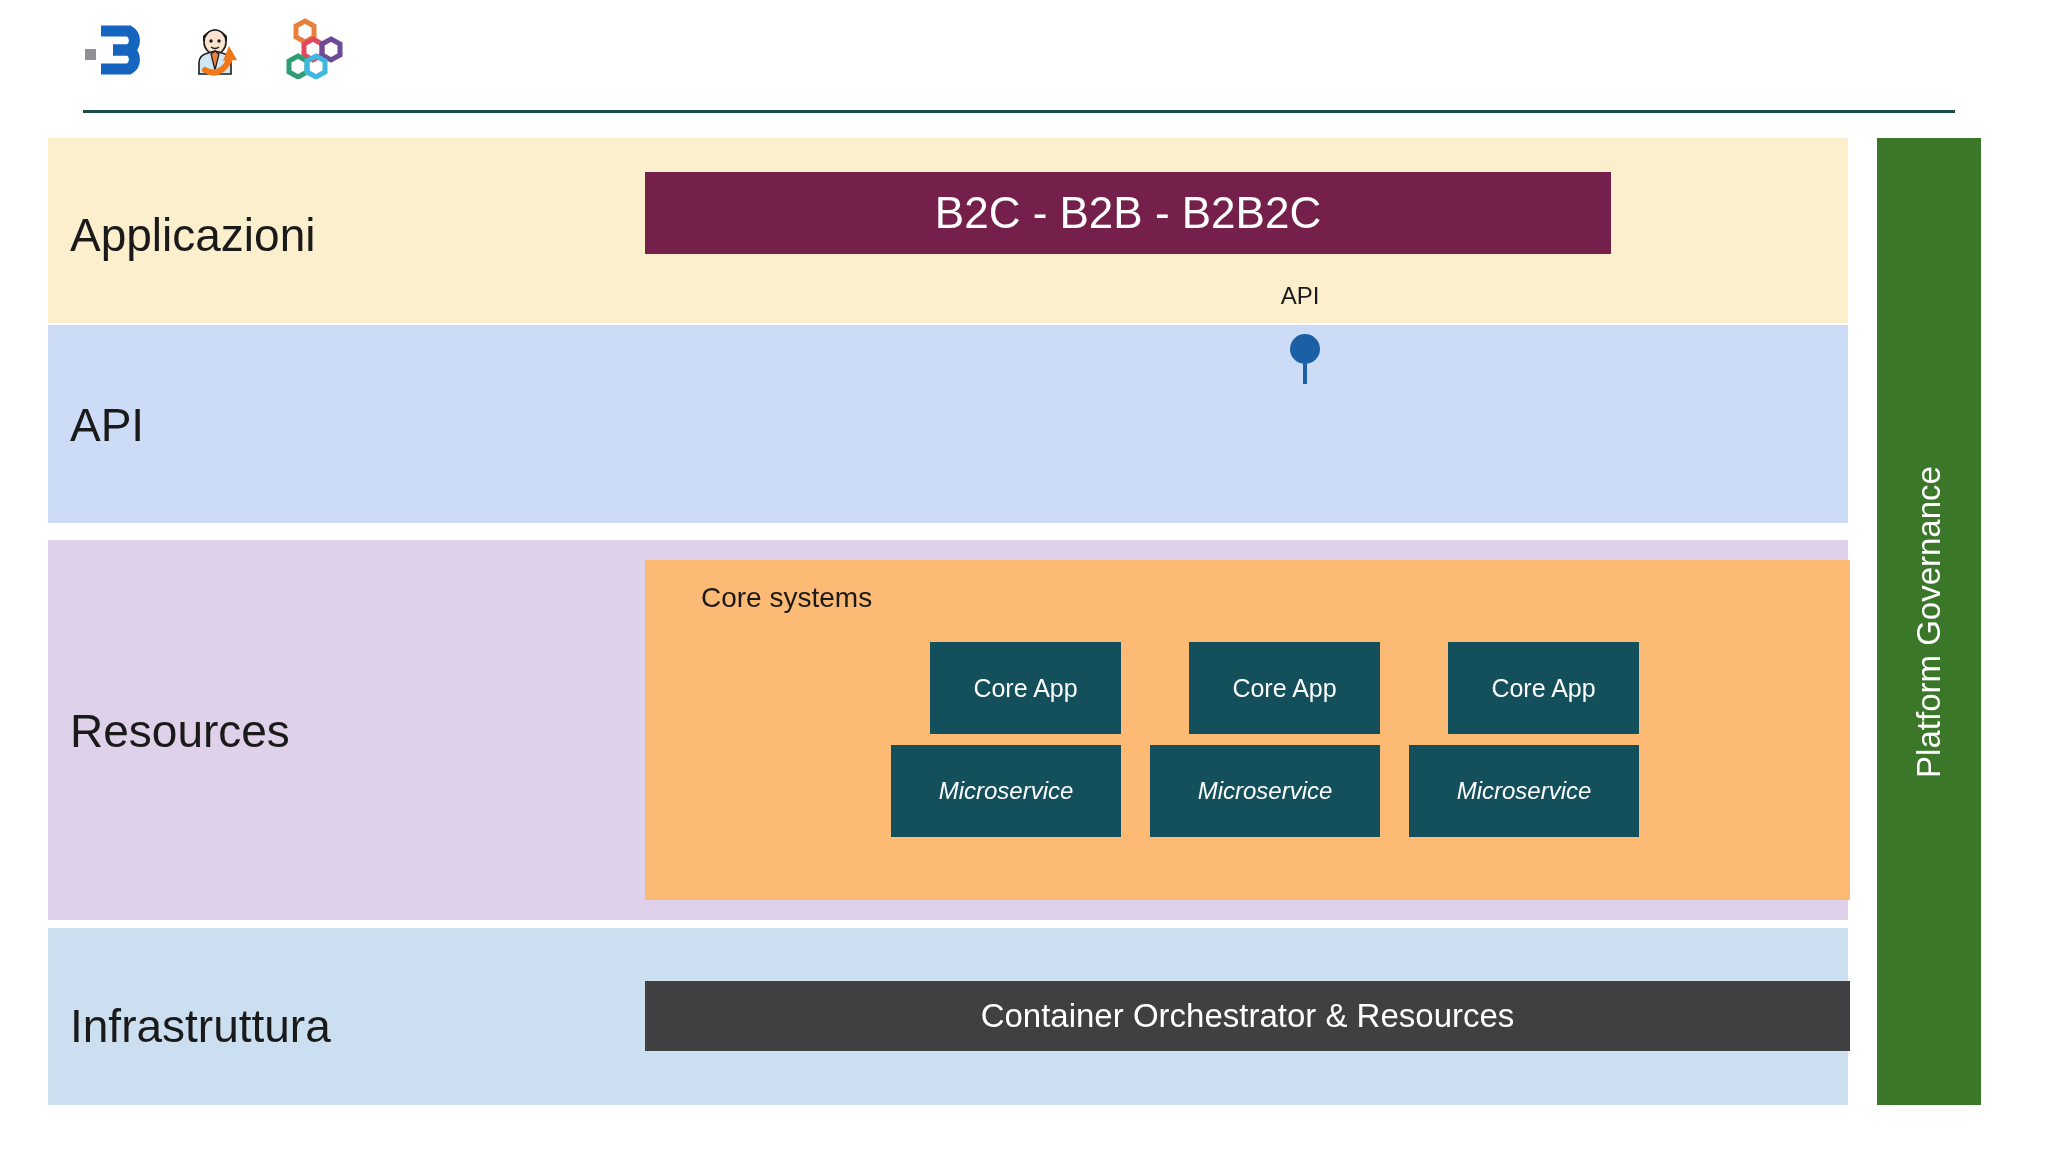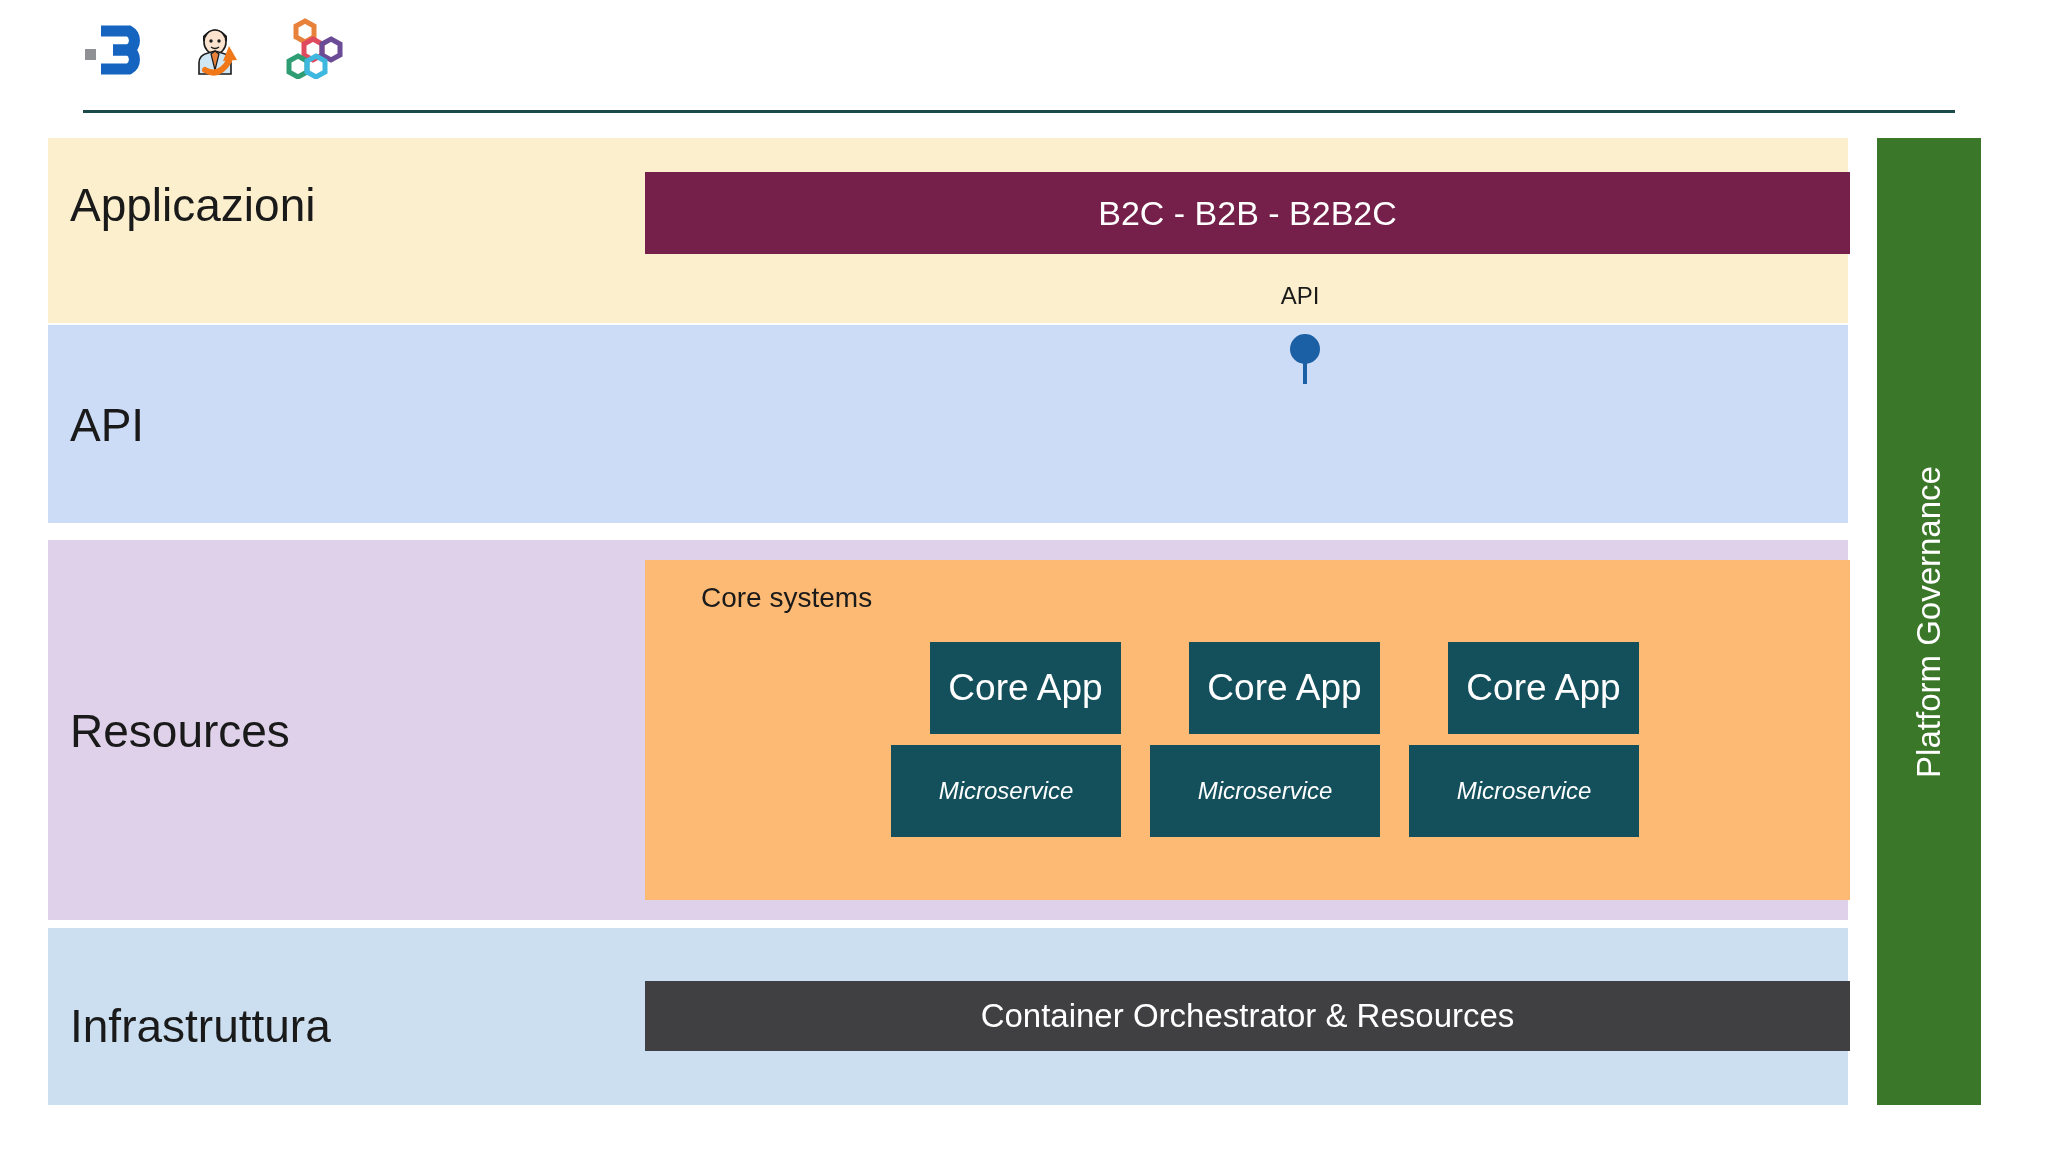--- a/index.html
+++ b/index.html
@@ -120,24 +120,24 @@
     display: flex;
     align-items: center;
     justify-content: center;
     color: #ffffff;
     box-sizing: border-box;
   }
 
   #bar-b2c {
     left: 645px;
     top: 172px;
-    width: 1205px;
+    width: 966px;
     height: 82px;
     background: #75204a;
-    font-size: 34px;
+    font-size: 44px;
   }
   #bar-gateway {
     left: 645px;
     top: 377px;
     width: 1205px;
     height: 96px;
     background: #0b5394;
     font-size: 36px;
   }
   #bar-orchestrator {
@@ -212,21 +212,21 @@
     row-gap: 11px;
   }
   .core-cell {
     background: #14505c;
     color: #ffffff;
     display: flex;
     align-items: center;
     justify-content: center;
     box-sizing: border-box;
   }
-  .core-app-cell   { font-size: 37px; margin-left: 39px; }
+  .core-app-cell   { font-size: 25px; margin-left: 39px; }
   .microservice-cell { font-size: 24px; font-style: italic; }
 
   
   #governance-rail {
     position: absolute;
     left: 1877px;
     top: 138px;
     width: 104px;
     height: 967px;
     background: #3b7728;
@@ -288,21 +288,21 @@
     </div>
 
   </div>
 
   <div id="header-divider"></div>
 </div>
 
 <div id="diagram">
 
   <div class="band" id="band-applicazioni">
-    <div class="band-label label-big" style="top:40px">Applicazioni</div>
+    <div class="band-label label-big" style="top:70px">Applicazioni</div>
   </div>
 
   <div class="band" id="band-api">
     <div class="band-label label-api" style="top:73px">API</div>
   </div>
 
   <div class="band" id="band-containers">
     <div class="band-label label-big" style="top:164px">Resources</div>
   </div>
 

